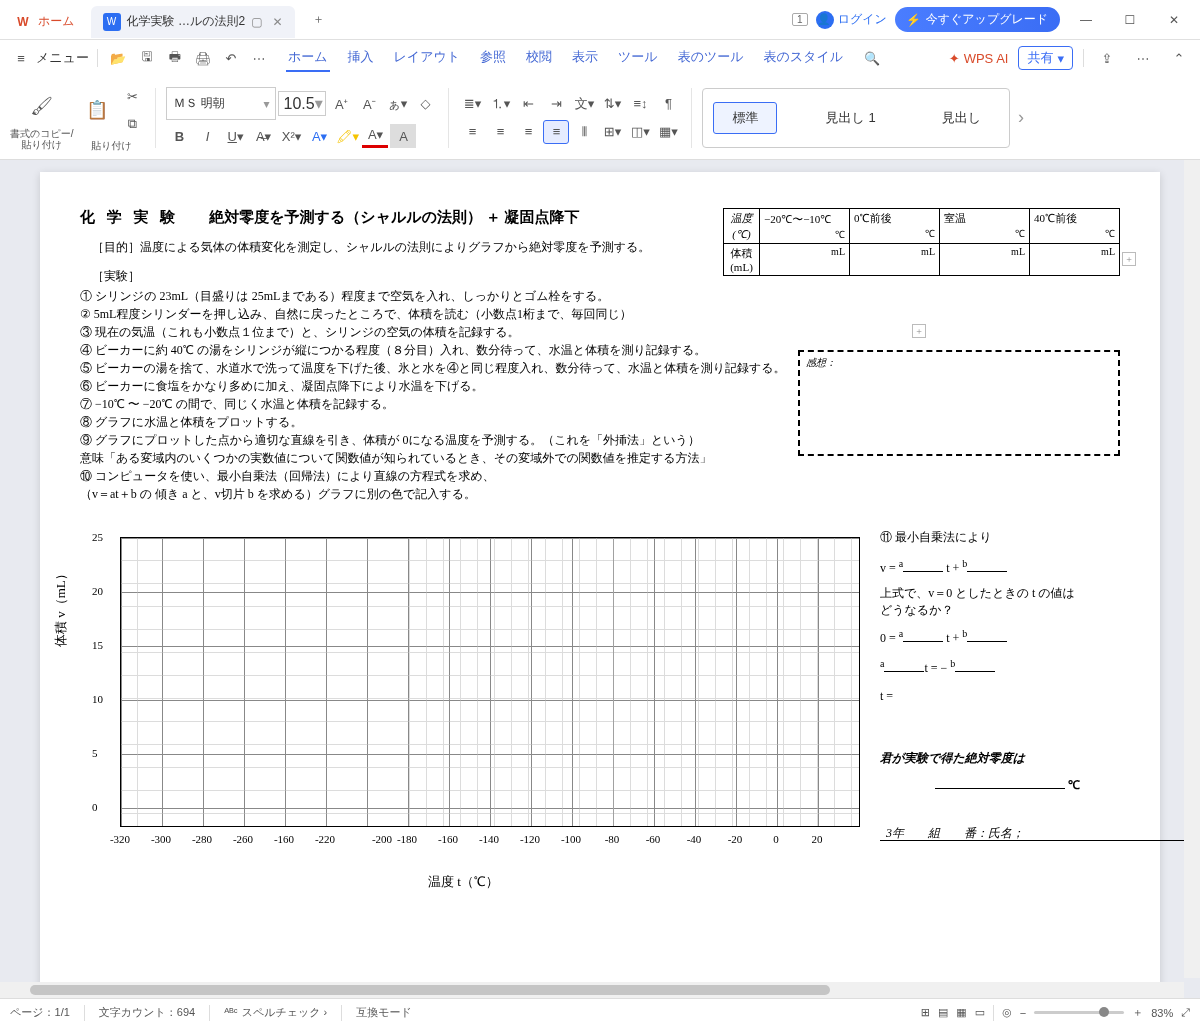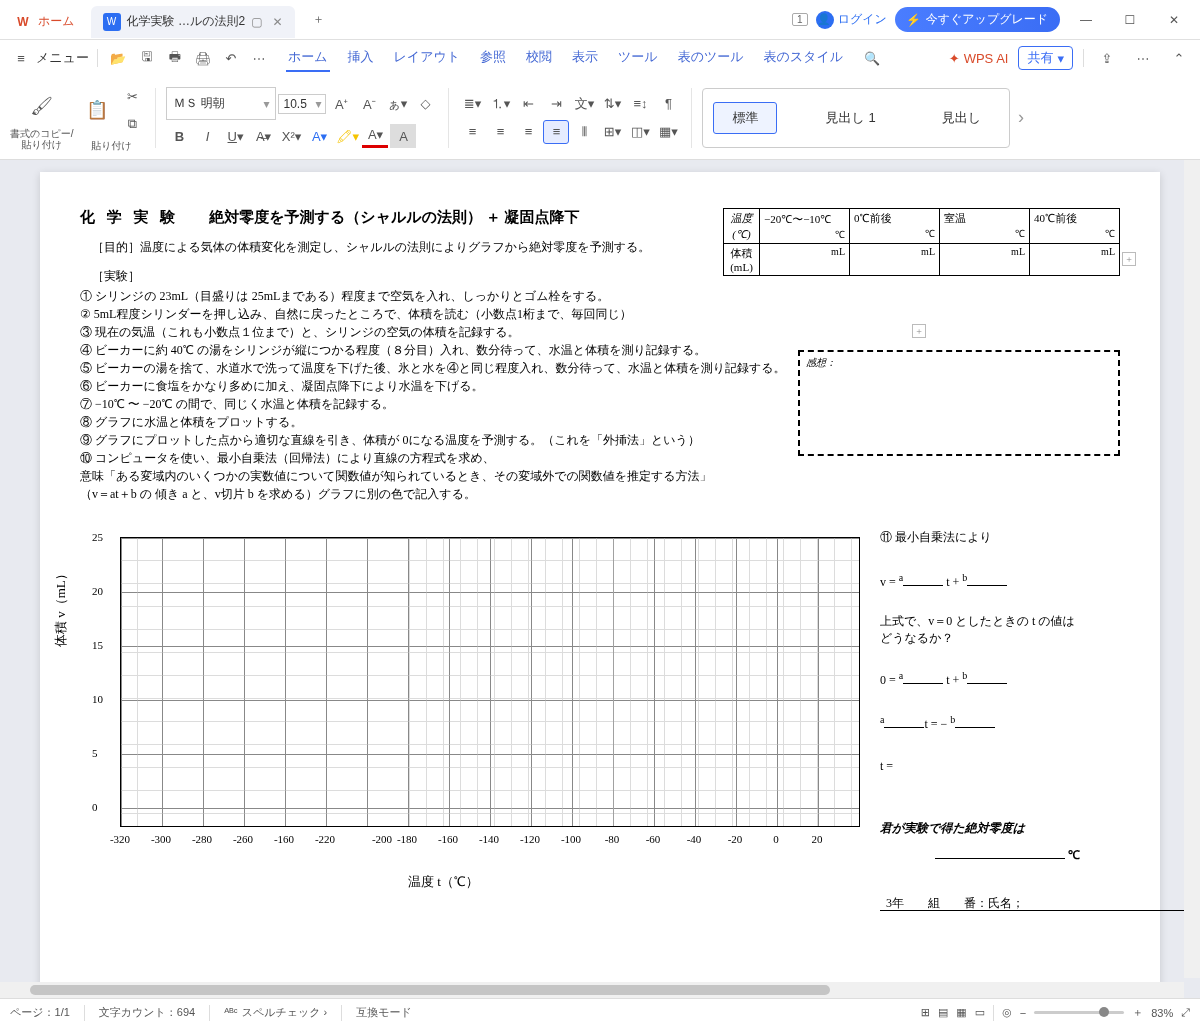--- a/index.html
+++ b/index.html
@@ -29,21 +29,21 @@
 .wpsai { color: #d94b2b; display: flex; align-items: center; gap: 4px; }
 .share-btn { border: 1px solid #3a6df5; color: #3a6df5; padding: 2px 8px; border-radius: 4px; display: flex; align-items: center; gap: 4px; }
 
 
 .ribbon { height: 84px; background: #fff; border-bottom: 1px solid #ddd; display: flex; align-items: center; padding: 6px 10px; gap: 4px; }
 .rgroup { display: flex; flex-direction: column; align-items: center; gap: 2px; }
 .rbtn { width: 26px; height: 24px; display: flex; align-items: center; justify-content: center; color: #555; font-size: 13px; }
 .rbtn.big { width: 40px; height: 40px; font-size: 18px; }
 .rlabel { font-size: 10px; color: #555; text-align: center; line-height: 1.1; }
 .font-sel { border: 1px solid #ccc; padding: 7px 6px; font-size: 12px; min-width: 110px; display: flex; justify-content: space-between; align-items: center; background: #fff; }
-.size-sel { border: 1px solid #ccc; padding: 2px 4px; font-size: 12px; width: 48px; display: flex; justify-content: space-between; align-items: center; background: #fff; text-align: center; }
+.size-sel { border: 1px solid #ccc; padding: 2px 4px; font-size: 16px; width: 48px; display: flex; justify-content: space-between; align-items: center; background: #fff; text-align: center; }
 .rdivider { width: 1px; height: 60px; background: #e5e5e5; margin: 0 6px; }
 .stylebox { border: 1px solid #ccc; padding: 4px 10px; display: flex; gap: 30px; align-items: center; height: 60px; background: #fff; border-radius: 4px; }
 .styleitem { padding: 6px 18px; border: 1px solid #3a6df5; background: #eef3ff; border-radius: 3px; font-size: 13px; }
 .styleitem.plain { border: none; background: none; }
 .chev { color: #999; cursor: pointer; }
 .row-stack { display: flex; flex-direction: column; gap: 4px; }
 .row-inline { display: flex; gap: 2px; align-items: center; }
 
 
 .docwrap { flex: 1; background: #e8eaf0; display: flex; justify-content: center; overflow: auto; padding: 12px 0; position: relative; }
@@ -61,39 +61,39 @@
 .datatable .unit { text-align: right; font-size: 10px; vertical-align: bottom; }
 .plusmark { position: absolute; width: 14px; height: 14px; border: 1px solid #bbb; color: #888; display: flex; align-items: center; justify-content: center; font-size: 10px; background: #fff; }
 
 
 .impress { position: absolute; top: 178px; right: 40px; width: 322px; height: 106px; border: 2px dashed #000; padding: 4px 6px; font-size: 10px; font-style: italic; }
 
 
 .chartarea { margin-top: 24px; display: flex; }
 .chart { position: relative; width: 780px; height: 330px; }
 .ylabel { position: absolute; left: -28px; top: 120px; transform: rotate(-90deg); transform-origin: left top; font-size: 13px; white-space: nowrap; }
-.xlabel { position: absolute; bottom: -34px; left: 328px; font-size: 13px; }
+.xlabel { position: absolute; bottom: -34px; left: 348px; font-size: 13px; }
 .grid { position: absolute; left: 40px; top: 10px; right: 0; bottom: 30px; border: 1px solid #000; background:
   repeating-linear-gradient(to right, #888 0 1px, transparent 1px 41px),
   repeating-linear-gradient(to bottom, #888 0 1px, transparent 1px 54px);
   }
 .grid::before { content:""; position:absolute; inset:0; background:
   repeating-linear-gradient(to right, transparent 0 8px, #bbb 8px 8.5px),
   repeating-linear-gradient(to bottom, transparent 0 11px, #bbb 11px 11.5px);
   opacity: 0.5;}
 .ytick { position: absolute; left: 12px; font-size: 11px; transform: translateY(-50%); }
 .xtick { position: absolute; bottom: 12px; font-size: 11px; transform: translateX(-50%); }
 
 
 .calc { width: 220px; padding-left: 20px; font-size: 12px; line-height: 1.8; }
 .calc .blank { display: inline-block; border-bottom: 1px solid #000; min-width: 40px; height: 12px; vertical-align: baseline; }
-.calc .eq { margin: 20px 0; }
+.calc .eq { margin: 6px 0; }
 .signline { font-weight: bold; font-style: italic; margin-top: 40px; }
 .bigblank { display: inline-block; width: 130px; border-bottom: 1px solid #000; }
-.footer-sign { margin-top: 26px; font-size: 12px; }
+.footer-sign { margin-top: 26px; font-size: 12px; font-style: italic; }
 .footer-sign .u { border-bottom: 1px solid #000; padding: 0 6px; }
 
 
 .vscroll { position:absolute; right:0; top:0; bottom:20px; width:16px; background:#f0f0f0; }
 .hscroll { position:absolute; left:0; right:16px; bottom:0; height:16px; background:#f0f0f0; display:flex; align-items:center; }
 .hscroll .thumb { height:10px; background:#c5c5c5; border-radius:5px; margin-left:30px; width:800px; }
 
 
 .statusbar { height: 28px; background: #fff; border-top: 1px solid #ddd; display: flex; align-items: center; padding: 0 10px; font-size: 11px; color: #555; gap: 14px; }
 .statusbar .sep { width:1px; height:16px; background:#ddd; }
@@ -264,22 +264,22 @@
       <div class="steps">
         <p>① シリンジの 23mL（目盛りは 25mLまである）程度まで空気を入れ、しっかりとゴム栓をする。</p>
           <p>② 5mL程度シリンダーを押し込み、自然に戻ったところで、体積を読む（小数点1桁まで、毎回同じ）</p>
           <p>③ 現在の気温（これも小数点１位まで）と、シリンジの空気の体積を記録する。</p>
         <p>④ ビーカーに約 40℃ の湯をシリンジが縦につかる程度（８分目）入れ、数分待って、水温と体積を測り記録する。</p>
           <p>⑤ ビーカーの湯を捨て、水道水で洗って温度を下げた後、氷と水を④と同じ程度入れ、数分待って、水温と体積を測り記録する。</p>
           <p>⑥ ビーカーに食塩をかなり多めに加え、凝固点降下により水温を下げる。</p>
         <p>⑦ −10℃ 〜 −20℃ の間で、同じく水温と体積を記録する。</p>
           <p>⑧ グラフに水温と体積をプロットする。</p>
           <p>⑨ グラフにプロットした点から適切な直線を引き、体積が 0になる温度を予測する。（これを「外挿法」という）</p>
-        <p>⑩ コンピュータを使い、最小自乗法（回帰法）により直線の方程式を求め、</p>
-          <p>   意味「ある変域内のいくつかの実数値について関数値が知られているとき、その変域外での関数値を推定する方法」</p>
+        <p>   意味「ある変域内のいくつかの実数値について関数値が知られているとき、その変域外での関数値を推定する方法」</p>
+          <p>⑩ コンピュータを使い、最小自乗法（回帰法）により直線の方程式を求め、</p>
           <p>   （v＝at＋b の 傾き a と、v切片 b を求める）グラフに別の色で記入する。</p>
       </div>
 
       <table class="datatable">
         <tbody>
             <tr>
           <td class="hd" style="white-space:pre-line;font-style:italic;">温度
 (℃)</td>
           <td><span>−20℃〜−10℃</span><div class="unit">℃</div></td>
           <td><span>0℃前後</span><div class="unit">℃</div></td>

